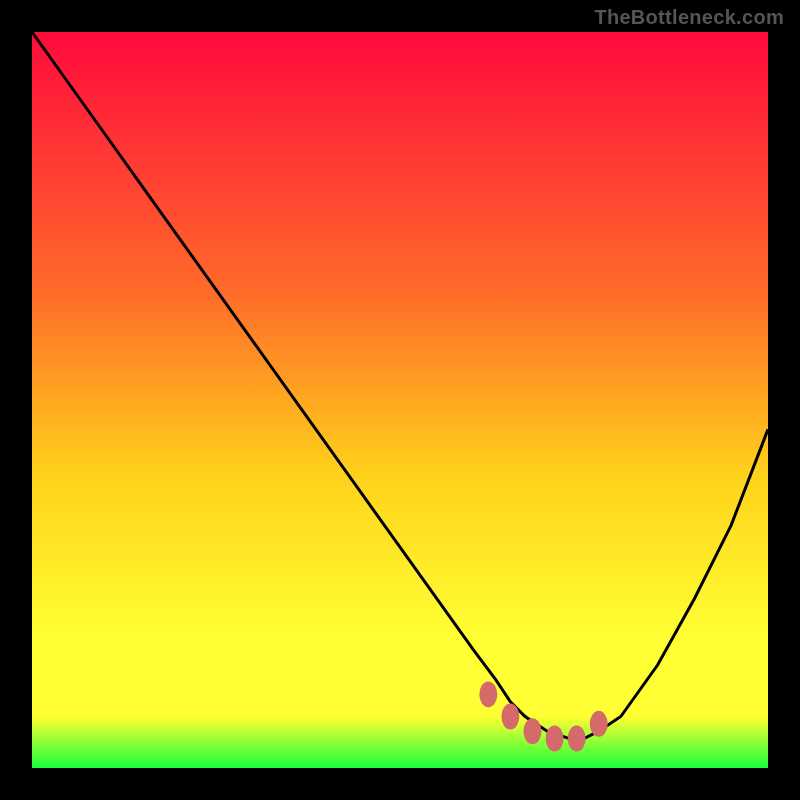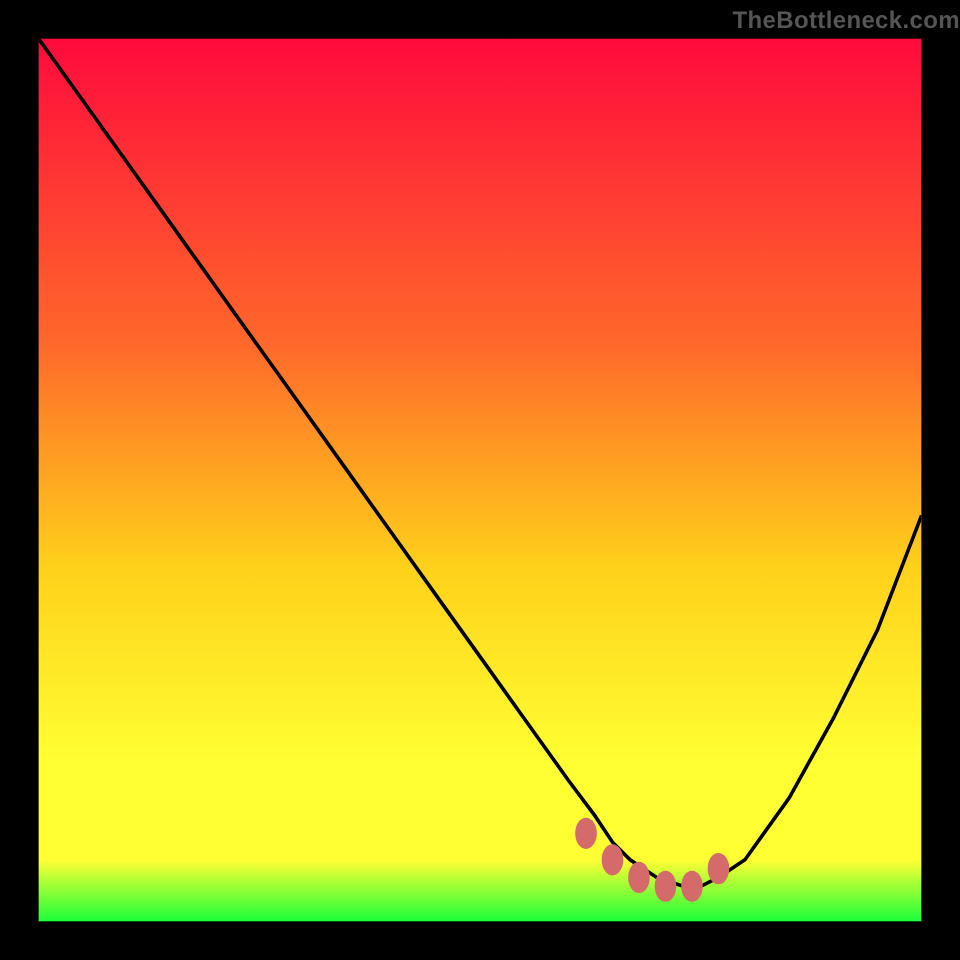--- a/index.html
+++ b/index.html
@@ -1,17 +1,17 @@
 <!DOCTYPE html>
 <html><head>
 <meta charset="utf-8">
 <style>
 html,body{margin:0;padding:0;width:800px;height:800px;background:#000;overflow:hidden}
 .wrap{position:relative;width:800px;height:800px}
-.watermark{position:absolute;top:6px;right:0;font:700 20px Arial,Helvetica,sans-serif;color:#555;letter-spacing:.3px}
+.watermark{position:absolute;top:6px;right:16px;font:700 20px Arial,Helvetica,sans-serif;color:#555;letter-spacing:.3px}
 .plot{position:absolute;left:32px;top:32px}
 </style>
 </head>
 <body>
 
 <div class="wrap">
   <div class="watermark">TheBottleneck.com</div>
   <svg class="plot" width="736" height="736" viewBox="0 0 736 736">
     <defs>
       <linearGradient id="bg-grad" x1="0" y1="0" x2="0" y2="1">

